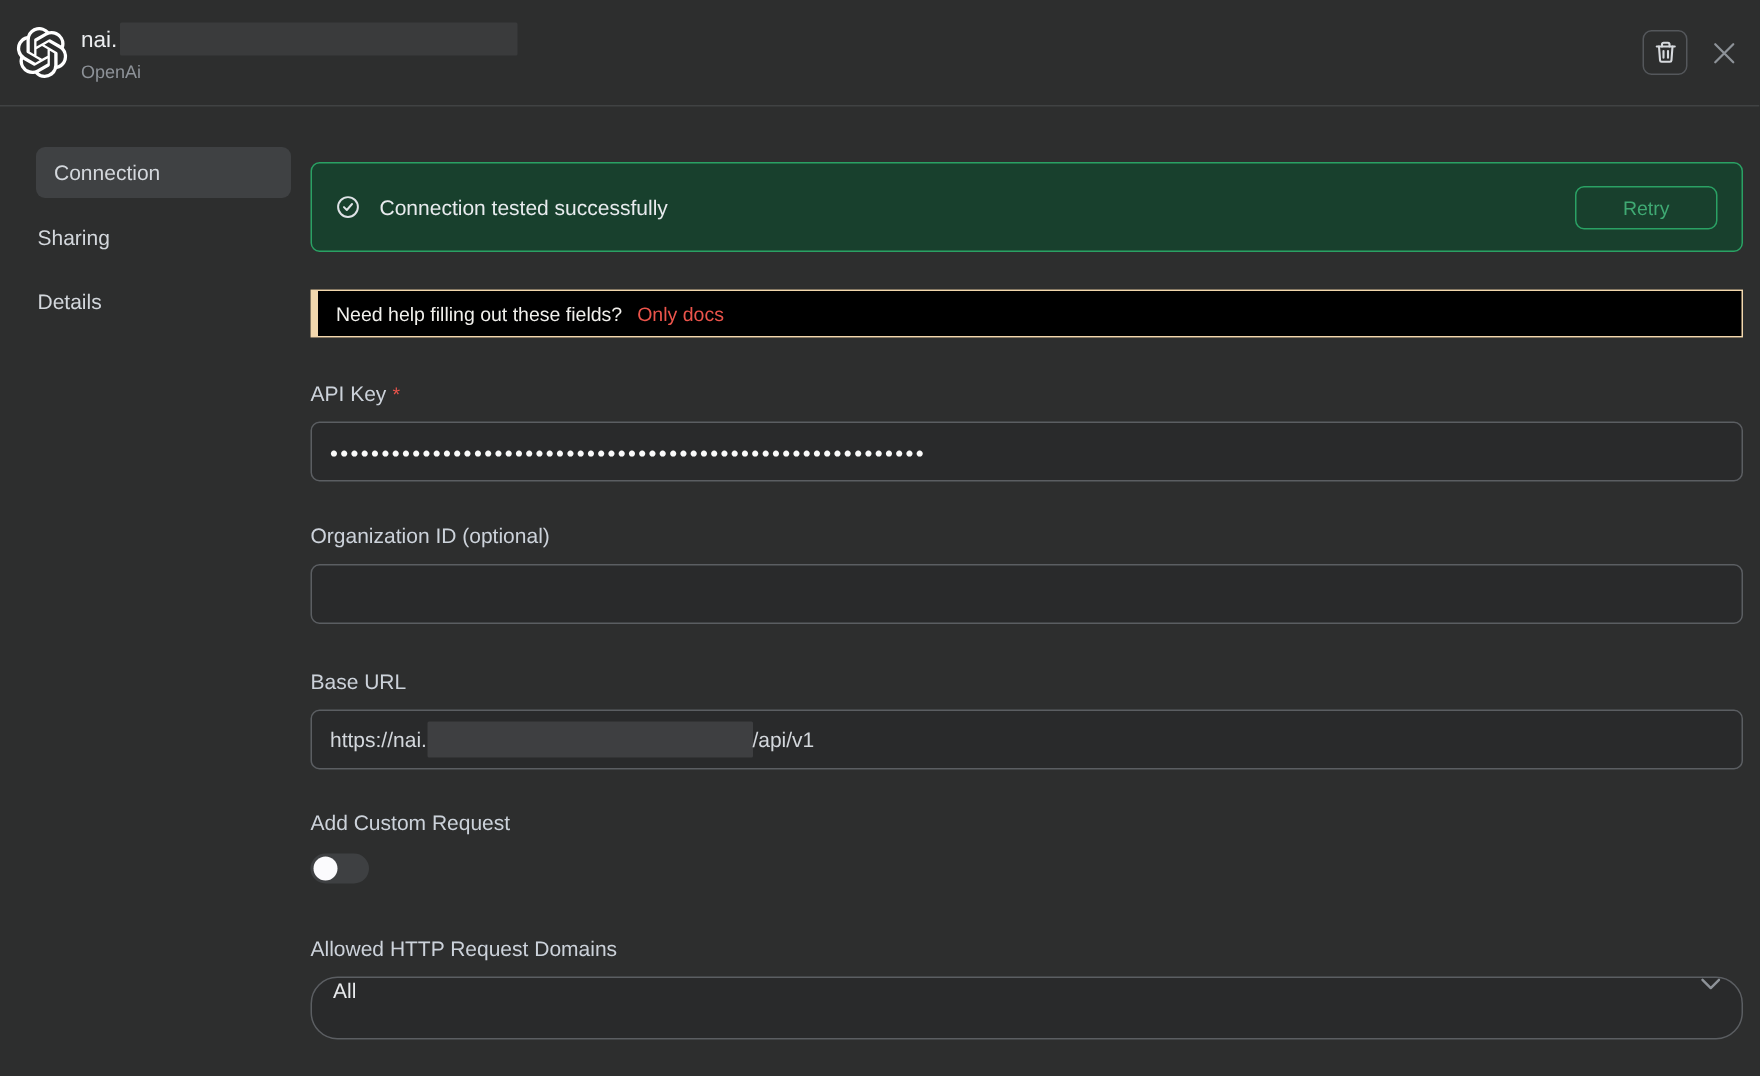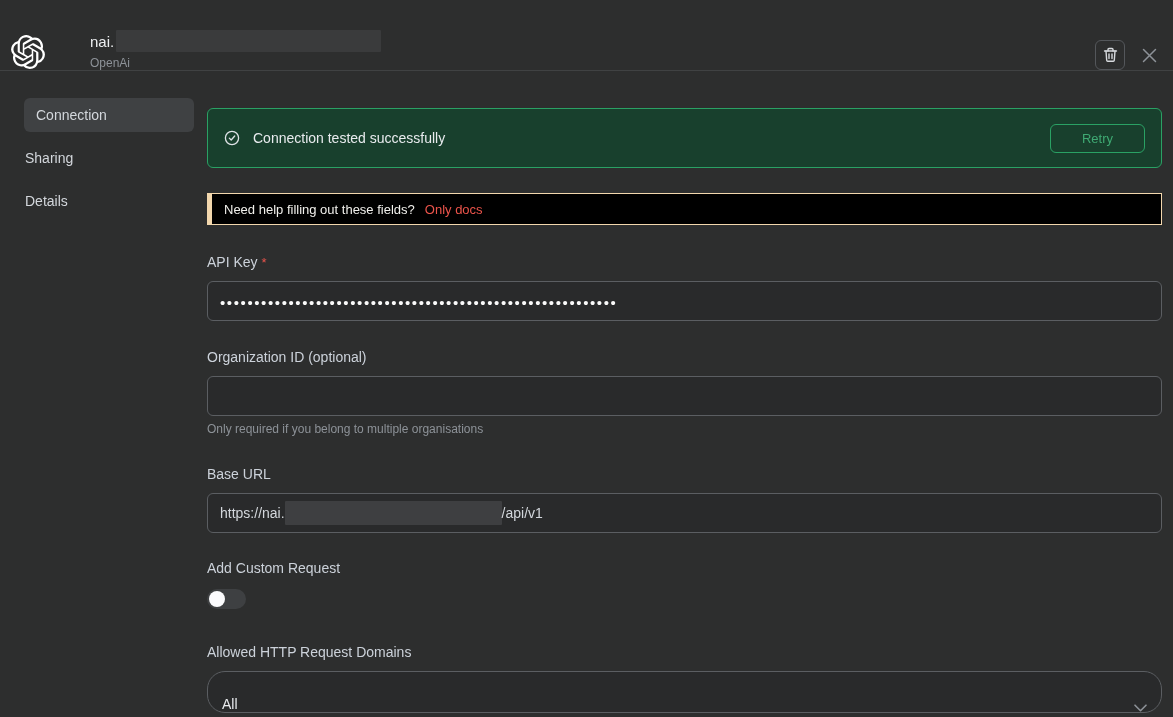--- a/index.html
+++ b/index.html
@@ -10,23 +10,22 @@
     color:#e4e7eb;
     overflow:hidden;
     position:relative;
   }
 
   
   .header {
     height:71px;
     border-bottom:1px solid #404243;
     display:flex;
-    align-items:flex-end;
+    align-items:center;
     padding:0 16px 0 10px;
-    gap:36px;
   }
   .logo { width:36px; height:36px; color:#ffffff; flex-shrink:0; display:flex; align-items:center; justify-content:center; }
   .logo svg { width:34px; height:34px; }
   .title-block { margin-left:8px; }
   .title-row { display:flex; align-items:center; }
   .title { font-size:15px; color:#eceef0; }
   .title-redaction { width:265px; height:22px; background:#3a3b3c; margin-left:2px; border-radius:1px; }
   .subtitle { font-size:12px; color:#8d9298; margin-top:4px; }
   .header-actions { margin-left:auto; display:flex; align-items:center; gap:17px; }
   .trash-btn {
@@ -131,21 +130,21 @@
     background:#fbfbfd;
   }
 
   
   .select-box {
     margin-top:11px;
     height:42px;
     background:#292a2b;
     border:1px solid #5b5e62;
     border-radius:18px;
-    display:flex; align-items:flex-end; justify-content:space-between;
+    display:flex; align-items:flex-start; justify-content:space-between;
     padding:0 14px;
     font-size:14px;
     color:#e8eaed;
     cursor:pointer;
   }
   .chevron-icon { color:#8d9298; display:flex; align-items:center; }
 </style>
 </head>
 <body>
 
@@ -219,21 +218,20 @@
       </div>
     </div>
 
     <div class="m-org">
       <div class="field-label">
         <span>Organization ID (optional)</span>
       </div>
       <div class="input-box">
         <span></span>
       </div>
-      <div class="helper-text">Only required if you belong to multiple organisations</div>
     </div>
 
     <div class="m-url">
       <div class="field-label">
         <span>Base URL</span>
       </div>
       <div class="input-box">
         <span>https://nai.</span>
         <span class="url-redaction"></span>
         <span>/api/v1</span>

